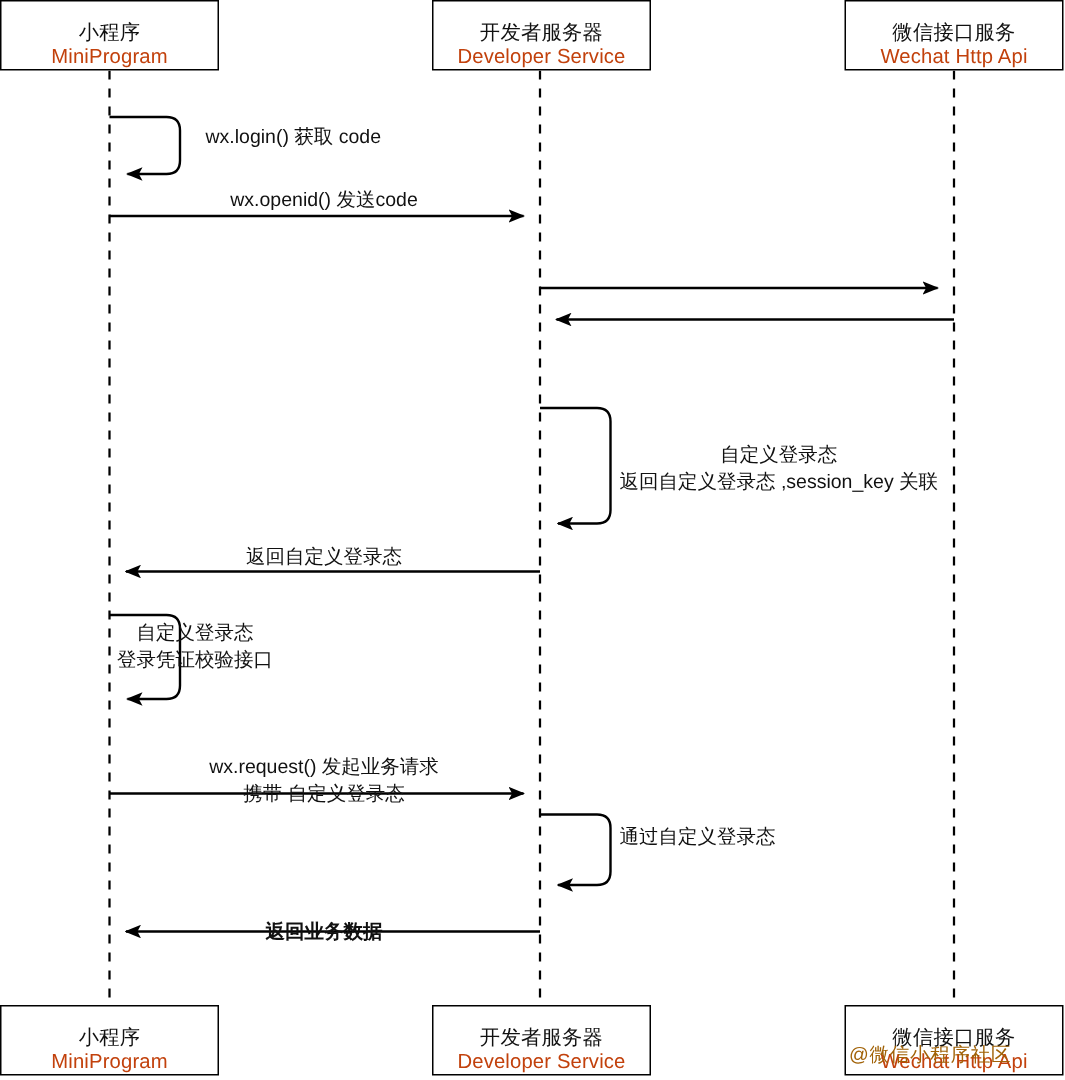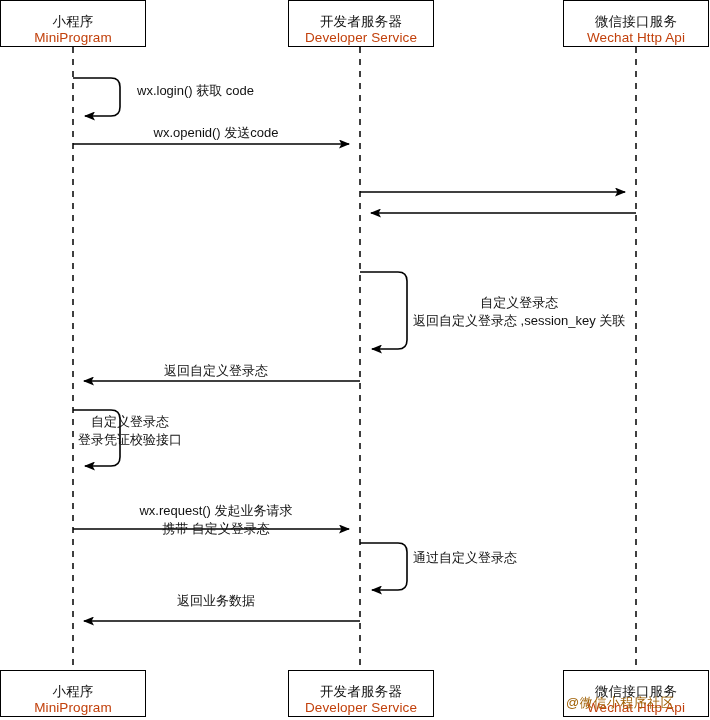--- a/index.html
+++ b/index.html
@@ -173,21 +173,21 @@
 
   <div class="msg-label" style="left:76px; top:502px; width:280px;">
     <span>wx.request() 发起业务请求</span>
     <span class="l2">携带 自定义登录态</span>
   </div>
 
   <div class="msg-label" style="left:413px; top:549px;">
     <span style="display:block; text-align:right;">通过自定义登录态</span>
   </div>
 
-  <div class="msg-label" style="left:76px; top:592px; width:280px;">
+  <div class="msg-label" style="left:76px; top:612px; width:280px;font-weight:bold;">
     <span>返回业务数据</span>
   </div>
 
   <div class="actor-box" style="left:0px; top:670px; width:146px; height:47px;">
     <span class="actor-label-cn">小程序</span>
     <span class="actor-label-en">MiniProgram</span>
   </div>
 
   <div class="actor-box" style="left:288px; top:670px; width:146px; height:47px;">
     <span class="actor-label-cn">开发者服务器</span>

